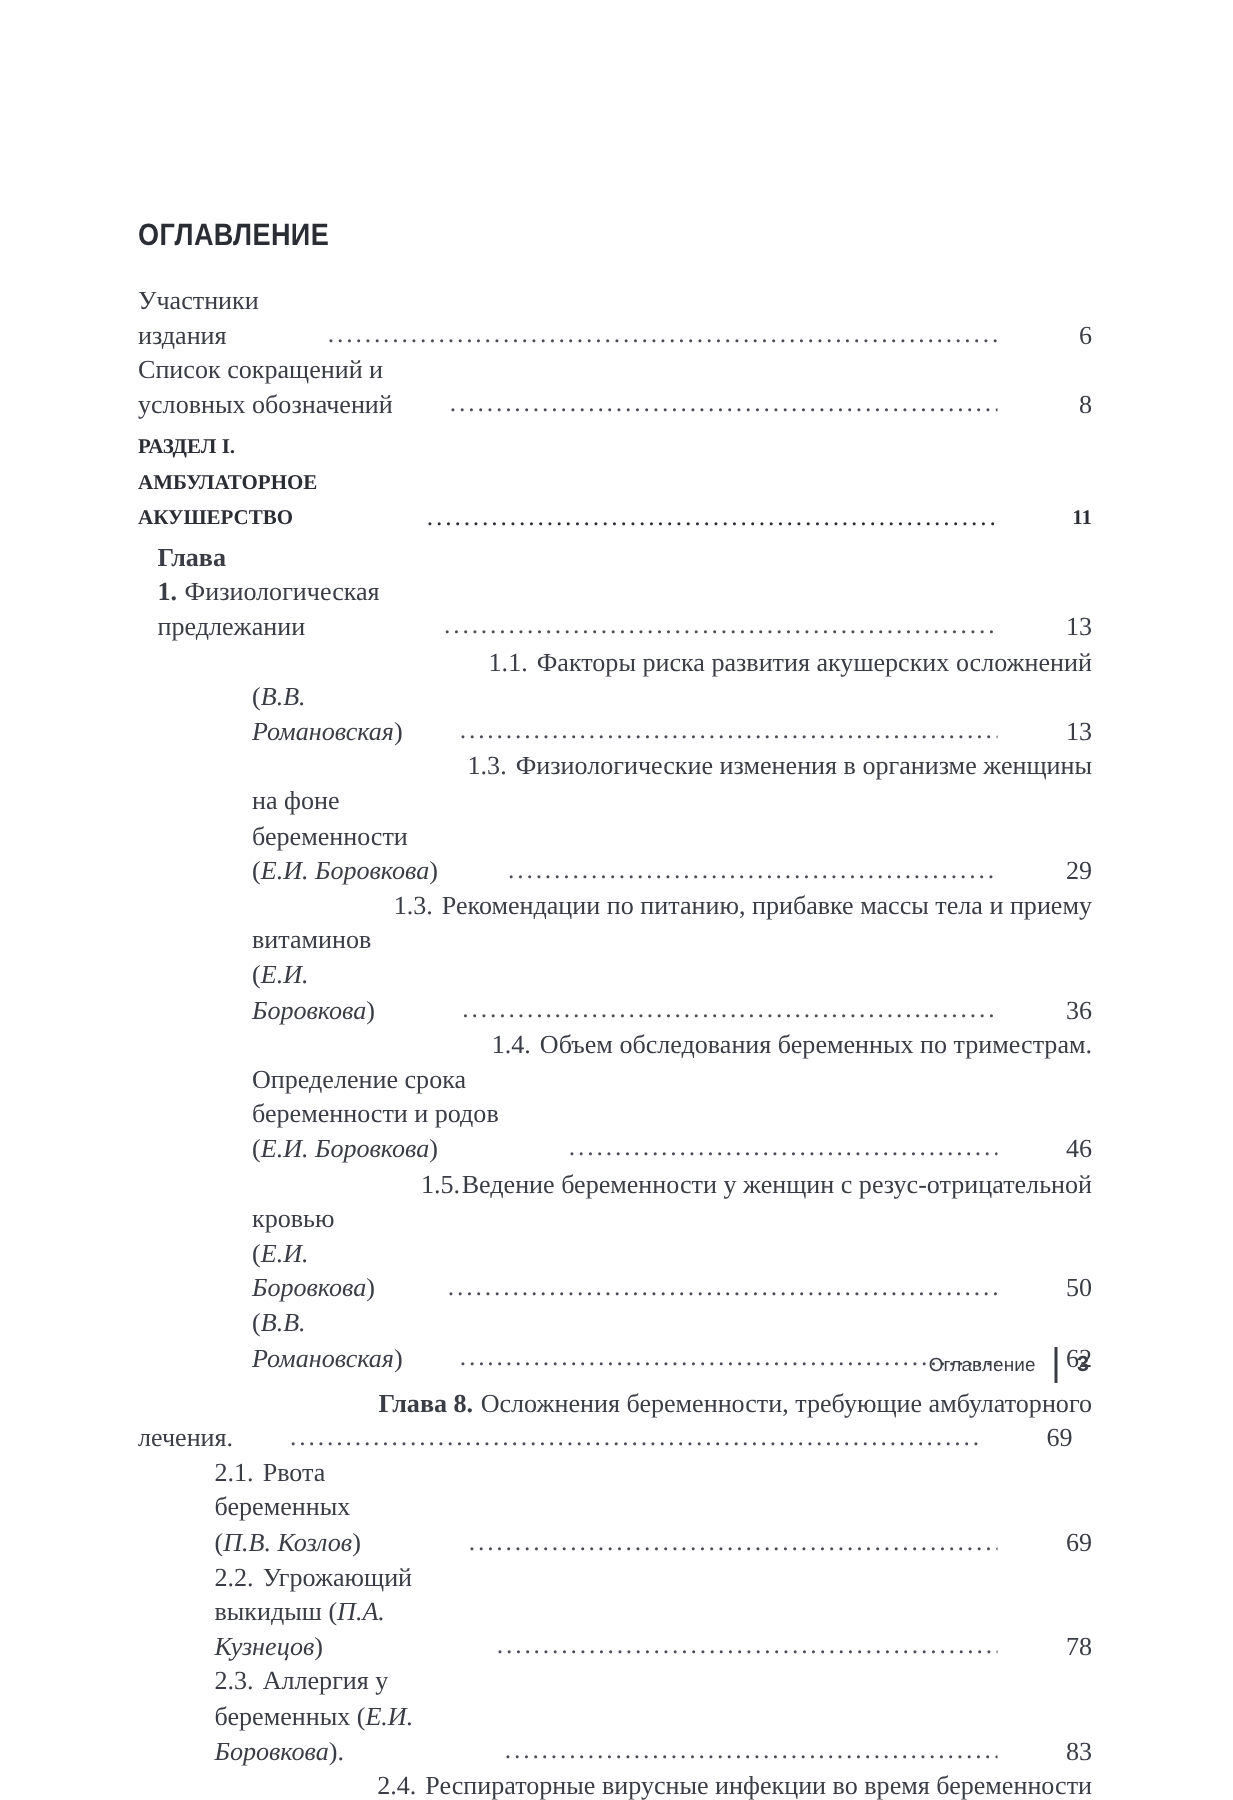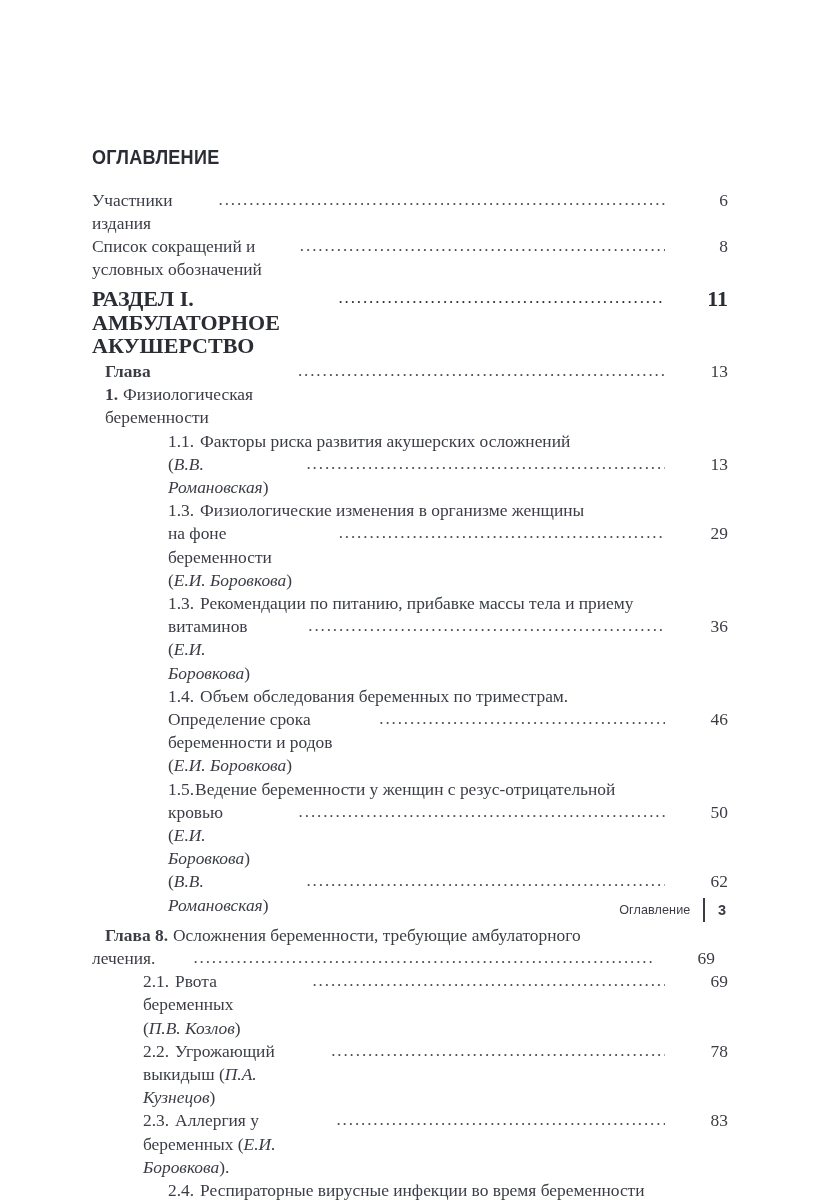--- a/index.html
+++ b/index.html
@@ -55,21 +55,21 @@
   .toc-entry {
     display: block;
     position: relative;
     margin: 0;
     padding: 0;
   }
 
   
   .row {
     display: flex;
-    align-items: flex-start;
+    align-items: flex-end;
     width: 100%;
     gap: 36px;
   }
 
   .label {
     flex: 0 1 auto;
     white-space: pre-wrap;
   }
 
   .dots {
@@ -92,33 +92,34 @@
     text-align: right;
     min-width: 26px;
     white-space: nowrap;
     font-variant-numeric: lining-nums;
   }
 
   
   .cont-line {
     display: block;
     white-space: pre-wrap;
+    text-align: right;
   }
 
   .ital { font-style: italic; }
   .bold { font-weight: bold; margin-top: 28px; }
 
   
   .lvl-front {
     font-size: 17.4px;
     line-height: 23.2px;
   }
 
   .lvl-part {
-    font-size: 22px;
+    font-size: 14px;
     font-weight: bold;
     line-height: 23.2px;
     color: #2b2d34;
     margin-top: 6px;
   }
   .lvl-part .dots { color: #2b2d34; font-weight: normal; }
 
   .lvl-chapter {
     font-size: 17.4px;
     line-height: 23.2px;
@@ -192,21 +193,21 @@
       <div class="toc-entry lvl-part">
         <div class="row">
           <span class="label">РАЗДЕЛ I. АМБУЛАТОРНОЕ АКУШЕРСТВО</span>
           <span class="dots"></span>
           <span class="page-num">11</span>
         </div>
       </div>
 
       <div class="toc-entry lvl-chapter">
         <div class="row">
-          <span class="label"><span class="bold">Глава 1.</span><span style="margin-left:5px">Физиологическая беременности</span></span>
+          <span class="label"><span class="bold">Глава 1.</span><span style="margin-left:5px">Физиологическая предлежании</span></span>
           <span class="dots"></span>
           <span class="page-num">13</span>
         </div>
       </div>
 
       <div class="toc-entry lvl-section">
         <div class="cont-line"><span>1.1.</span><span style="margin-left:6px">Факторы риска развития акушерских осложнений</span></div>
         <div class="row">
           <span class="label" style="padding-left:25px"><span>(</span><span class="ital">В.В. Романовская</span><span>)</span></span>
           <span class="dots"></span>

